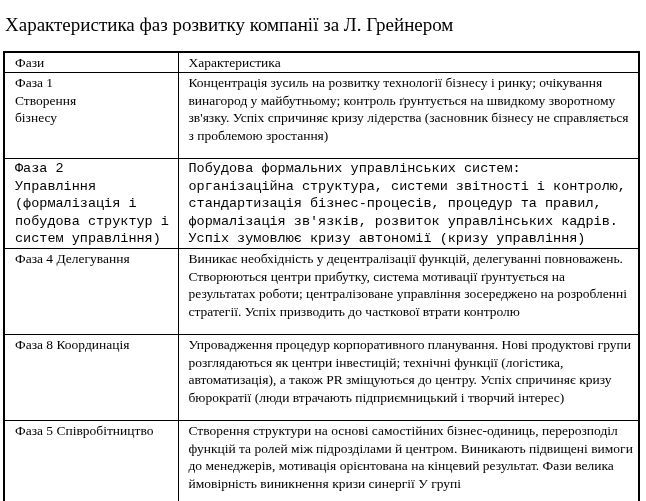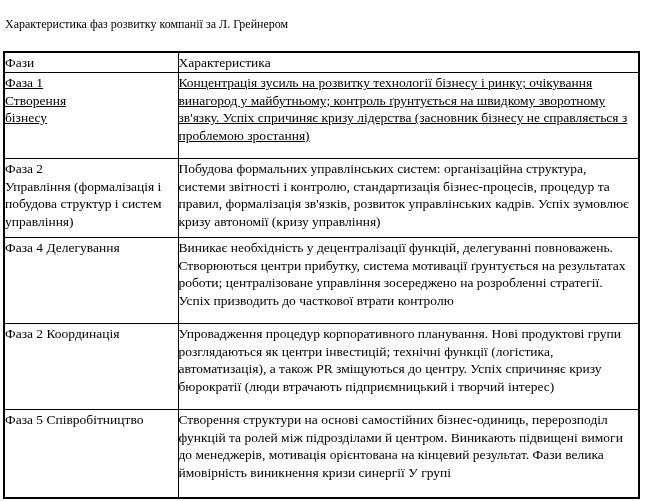--- a/index.html
+++ b/index.html
@@ -16,50 +16,50 @@
     height: 501px;
     font-family: "Liberation Serif", "DejaVu Serif", serif;
     color: #000000;
     -webkit-font-smoothing: none;
   }
   .doc-title {
     margin: 0;
     position: absolute;
     left: 5px;
     top: 16px;
-    font-size: 12px;
+    font-size: 19px;
     line-height: 17px;
     white-space: nowrap;
   }
   table.phases-table {
     position: absolute;
     left: 3px;
     top: 51px;
     width: 637px;
     border-collapse: collapse;
     table-layout: fixed;
     border: 2px solid #000000;
     font-size: 13.5px;
     line-height: 17.4px;
   }
   table.phases-table th,
   table.phases-table td {
     border: 1px solid #000000;
     vertical-align: top;
     text-align: left;
     font-weight: normal;
-    padding: 1px 4px 1px 0;
+    padding: 1px 4px 1px 10px;
     box-sizing: border-box;
     overflow: hidden;
   }
   .col-phase  { width: 174px; }
   .phase-cell { white-space: pre-line; }
   tr.hdr  th { height: 17px; }
-  tr.r1   td { height: 86px; text-decoration: underline; }
-  tr.r2   td { height: 79px; }
+  tr.r1   td { height: 86px; }
+  tr.r2   td { height: 79px; font-family: Liberation Mono, monospace; }
   tr.r3   td { height: 86px; }
   tr.r4   td { height: 86px; }
   tr.r5   td { height: 88px; }
 </style>
 </head>
 <body>
 
 <div class="page">
 
   <p class="doc-title">Характеристика фаз розвитку компанії за Л. Грейнером</p>
@@ -81,21 +81,21 @@
       <tr class="r2">
         <td class="phase-cell">Фаза 2
 Управління (формалізація і побудова структур і систем управління)</td>
         <td class="char-cell">Побудова формальних управлінських систем: організаційна структура, системи звітності і контролю, стандартизація бізнес-процесів, процедур та правил, формалізація зв'язків, розвиток управлінських кадрів. Успіх зумовлює кризу автономії (кризу управління)</td>
       </tr>
       <tr class="r3">
         <td class="phase-cell">Фаза 4 Делегування</td>
         <td class="char-cell">Виникає необхідність у децентралізації функцій, делегуванні повноважень. Створюються центри прибутку, система мотивації ґрунтується на результатах роботи; централізоване управління зосереджено на розробленні стратегії. Успіх призводить до часткової втрати контролю</td>
       </tr>
       <tr class="r4">
-        <td class="phase-cell">Фаза 2 Координація</td>
+        <td class="phase-cell">Фаза 8 Координація</td>
         <td class="char-cell">Упровадження процедур корпоративного планування. Нові продуктові групи розглядаються як центри інвестицій; технічні функції (логістика, автоматизація), а також PR зміщуються до центру. Успіх спричиняє кризу бюрократії (люди втрачають підприємницький і творчий інтерес)</td>
       </tr>
       <tr class="r5">
         <td class="phase-cell">Фаза 5 Співробітництво</td>
         <td class="char-cell">Створення структури на основі самостійних бізнес-одиниць, перерозподіл функцій та ролей між підрозділами й центром. Виникають підвищені вимоги до менеджерів, мотивація орієнтована на кінцевий результат. Фази велика ймовірність виникнення кризи синергії У групі</td>
       </tr>
     </tbody>
   </table>
 
 </div>

